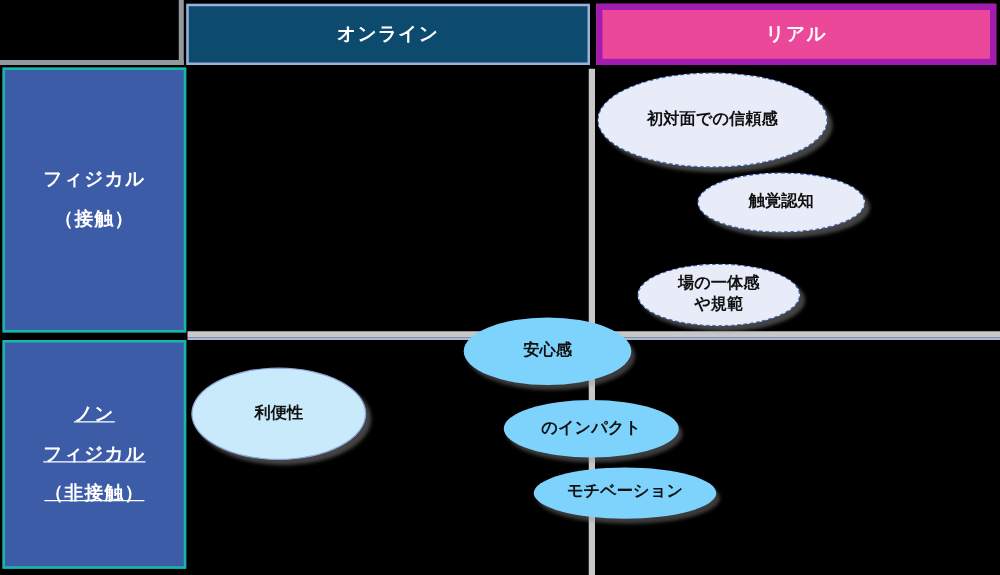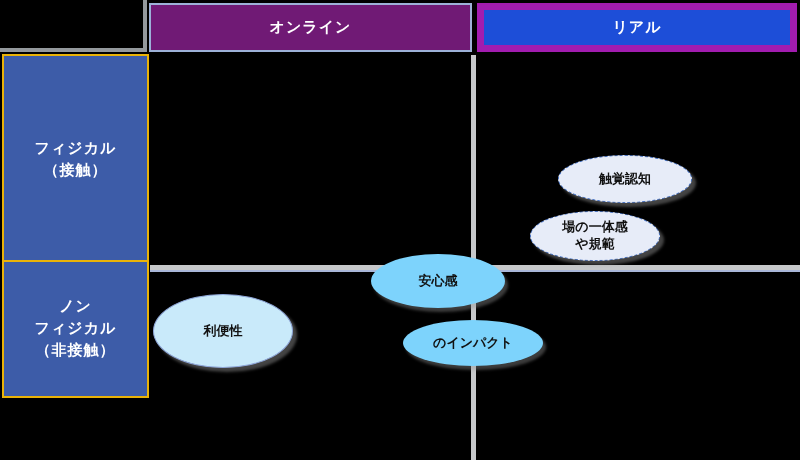--- a/index.html
+++ b/index.html
@@ -15,32 +15,33 @@
   .gline-blue{position:absolute;background:#a9b7d9;}
   .corner-line{position:absolute;background:#94999d;}
 
   
   .col-header{
     position:absolute;height:49px;top:3px;
     display:flex;align-items:center;justify-content:center;
     color:#fff;font-weight:bold;font-size:15px;letter-spacing:1px;
     box-sizing:border-box;
   }
-  .col-header.online{left:149px;width:323px;background:#701a75;border:2px solid #9db1d8;}
-  .col-header.real{left:477px;width:320px;background:#1d4ed8;border:7px solid #a21caf;}
+  .col-header.online{left:149px;width:323px;background:#0c4a6e;border:2px solid #9db1d8;}
+  .col-header.real{left:477px;width:320px;background:#ec4899;border:5px solid #a21caf;}
 
   .row-header{
     position:absolute;left:2px;width:147px;background:#3d5ca8;
-    border:2px solid #eab308;box-sizing:border-box;
+    border:2px solid #14b8a6;box-sizing:border-box;
     display:flex;flex-direction:column;align-items:center;justify-content:center;
     color:#fff;font-weight:bold;font-size:15px;line-height:1.45;letter-spacing:1px;
     text-align:center;
+    gap:10px;
   }
   .row-header.r1{top:54px;height:212px;}
-  .row-header.r2{top:260px;height:138px;}
+  .row-header.r2{top:272px;height:183px;text-decoration:underline;}
 
   
   .bubble{
     position:absolute;border-radius:50%;
     display:flex;flex-direction:column;align-items:center;justify-content:center;
     font-weight:bold;color:#111;text-align:center;
     font-size:13px;line-height:1.3;box-sizing:border-box;
     box-shadow:4px 4px 3px rgba(150,150,150,0.45);
   }
   .bubble.dashed{background:#e7ecf8;border:1.6px dashed #4f79c8;}
@@ -69,38 +70,44 @@
   <div class="row-header r1">
     <span>フィジカル</span>
     <span>（接触）</span>
   </div>
   <div class="row-header r2">
     <span>ノン</span>
     <span>フィジカル</span>
     <span>（非接触）</span>
   </div>
 
+  <div class="bubble dashed" style="left:478px;top:58px;width:184px;height:76px;">
+    <span>初対面での信頼感</span>
+  </div>
 
 
-  <div class="bubble dashed" style="left:558px;top:155px;width:134px;height:48px;text-align:right;">
+  <div class="bubble dashed" style="left:558px;top:138px;width:134px;height:48px;text-align:right;">
     <span>触覚認知</span>
   </div>
 
-  <div class="bubble dashed" style="left:530px;top:211px;width:130px;height:50px;">
+  <div class="bubble dashed" style="left:510px;top:211px;width:130px;height:50px;">
     <span>場の一体感</span>
     <span>や規範</span>
   </div>
 
   <div class="bubble solid" style="left:371px;top:254px;width:134px;height:54px;">
     <span>安心感</span>
   </div>
 
   <div class="bubble solid" style="left:403px;top:320px;width:140px;height:46px;">
     <span>のインパクト</span>
   </div>
 
+  <div class="bubble solid" style="left:427px;top:374px;width:146px;height:41px;">
+    <span>モチベーション</span>
+  </div>
 
   <div class="bubble cyan" style="left:153px;top:294px;width:140px;height:74px;">
     <span>利便性</span>
   </div>
 
 
 </div>
 
 </body></html>

